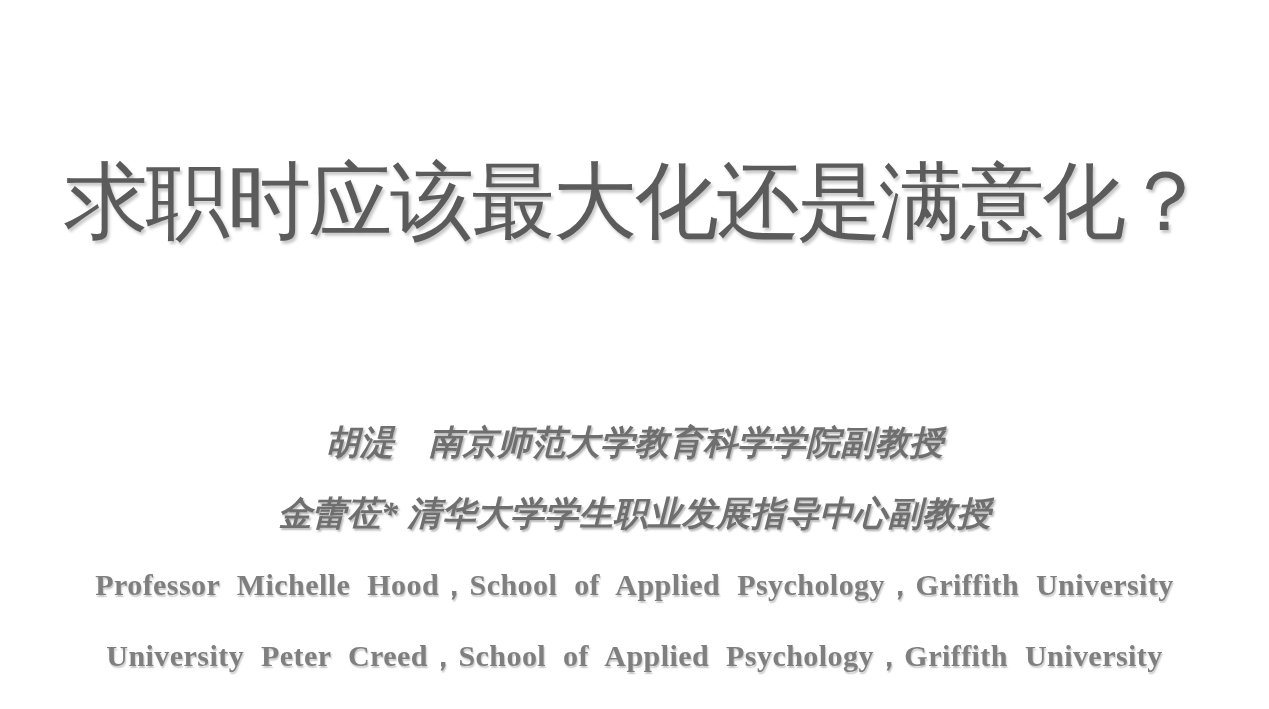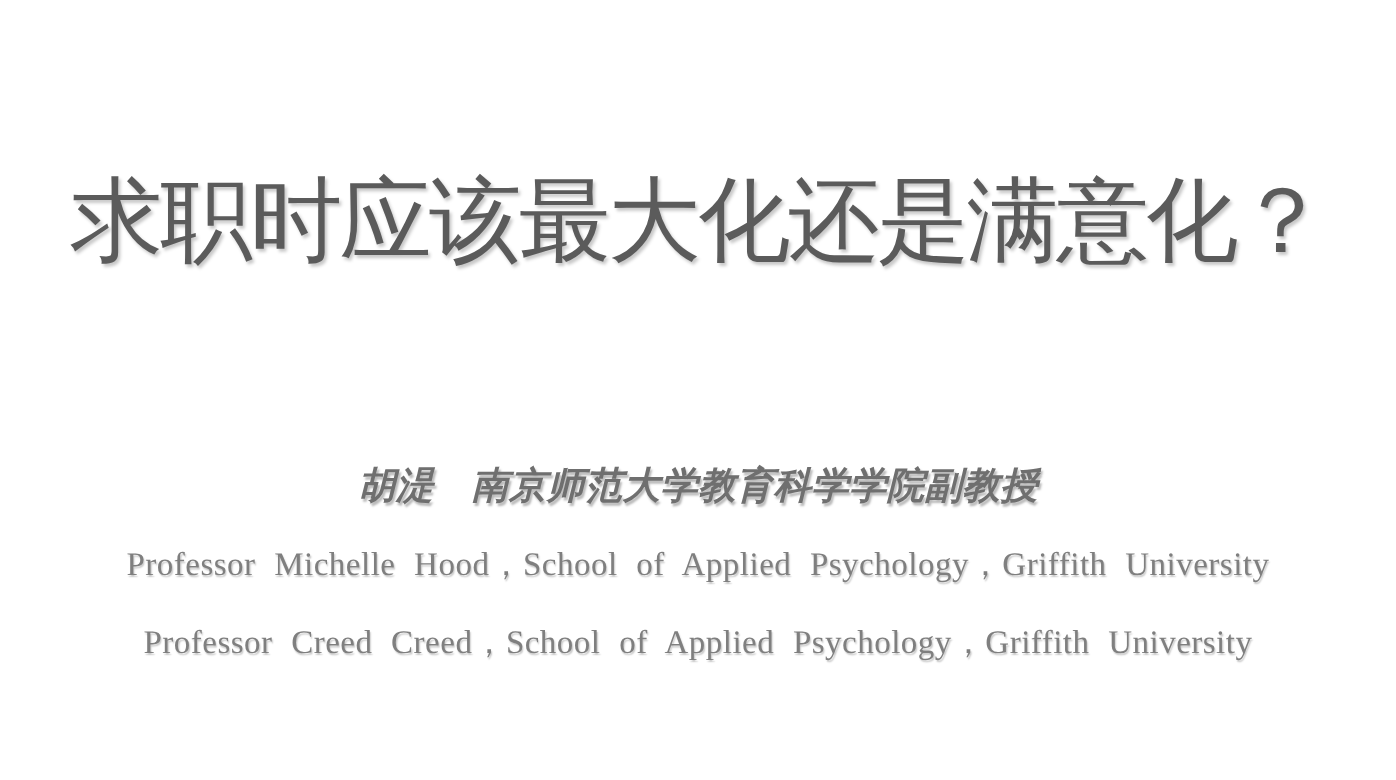--- a/index.html
+++ b/index.html
@@ -51,35 +51,36 @@
   .author-cn {
     font-size: 34px;
     font-weight: bold;
     font-style: italic;
     letter-spacing: 0.01em;
     color: var(--cn-color, #6f6f6f);
     text-shadow: 1.5px 2px 2px rgba(0,0,0,0.28);
   }
   .author-en {
     font-size: 30px;
-    font-weight: normal;
+    font-weight: bold;
     letter-spacing: 0.015em;
     word-spacing: 0.30em;
     color: var(--en-color, #7f7f7f);
     text-shadow: 1px 1.5px 1.5px rgba(0,0,0,0.22);
   }
 </style>
 </head>
 <body>
 
 <div class="slide">
 
   <h1 class="title">
     <span class="title-line">求职时应该最大化还是满意化？</span>
   </h1>
 
   <div class="authors">
     <p class="author-line author-cn">胡湜　南京师范大学教育科学学院副教授</p>
+    <p class="author-line author-cn">金蕾莅* 清华大学学生职业发展指导中心副教授</p>
     <p class="author-line author-en">Professor Michelle Hood，School of Applied Psychology，Griffith University</p>
-    <p class="author-line author-en">Professor Creed Creed，School of Applied Psychology，Griffith University</p>
+    <p class="author-line author-en">University Peter Creed，School of Applied Psychology，Griffith University</p>
   </div>
 
 </div>
 
 </body></html>

